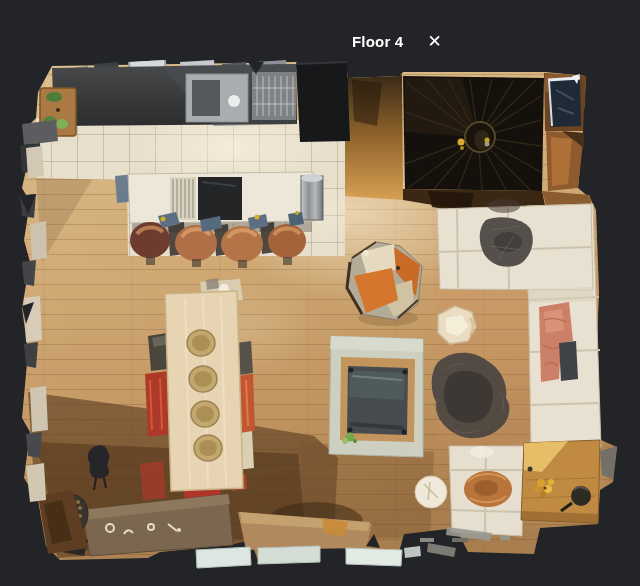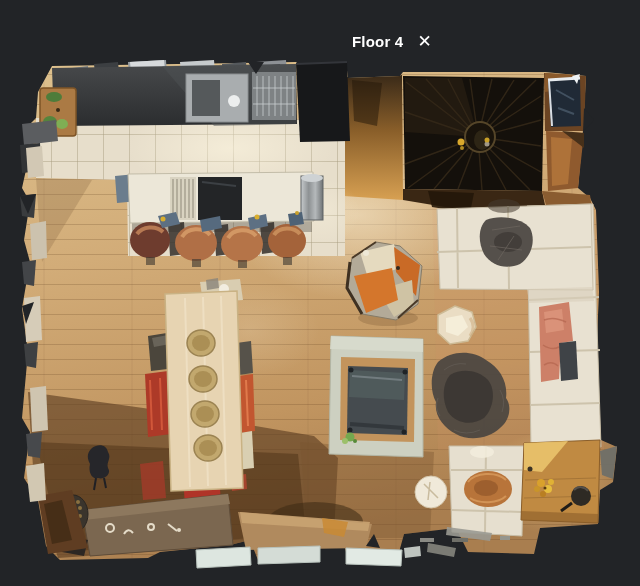--- a/index.html
+++ b/index.html
@@ -4,21 +4,21 @@
 <style>
   html,body{margin:0;padding:0;}
   body{background:var(--background,#222427);}
   .app{
     position:relative;width:640px;height:586px;overflow:hidden;
     background:var(--background,#222427);
     font-family:"Liberation Sans",sans-serif;
   }
   .header{
     position:absolute;top:33px;left:352px;z-index:5;
-    display:flex;align-items:center;gap:14px;
+    display:flex;align-items:center;gap:24px;
   }
   .floor-label{
     color:var(--header-text,#fff);font-size:15px;font-weight:bold;letter-spacing:.2px;
   }
   .close-btn{
     background:none;border:none;padding:0;margin:0;line-height:1;
     color:var(--header-text,#fff);font-size:17px;font-weight:400;cursor:pointer;
     font-family:"Liberation Sans",sans-serif;
   }
   .plan{position:absolute;inset:0;z-index:1;cursor:pointer;}

